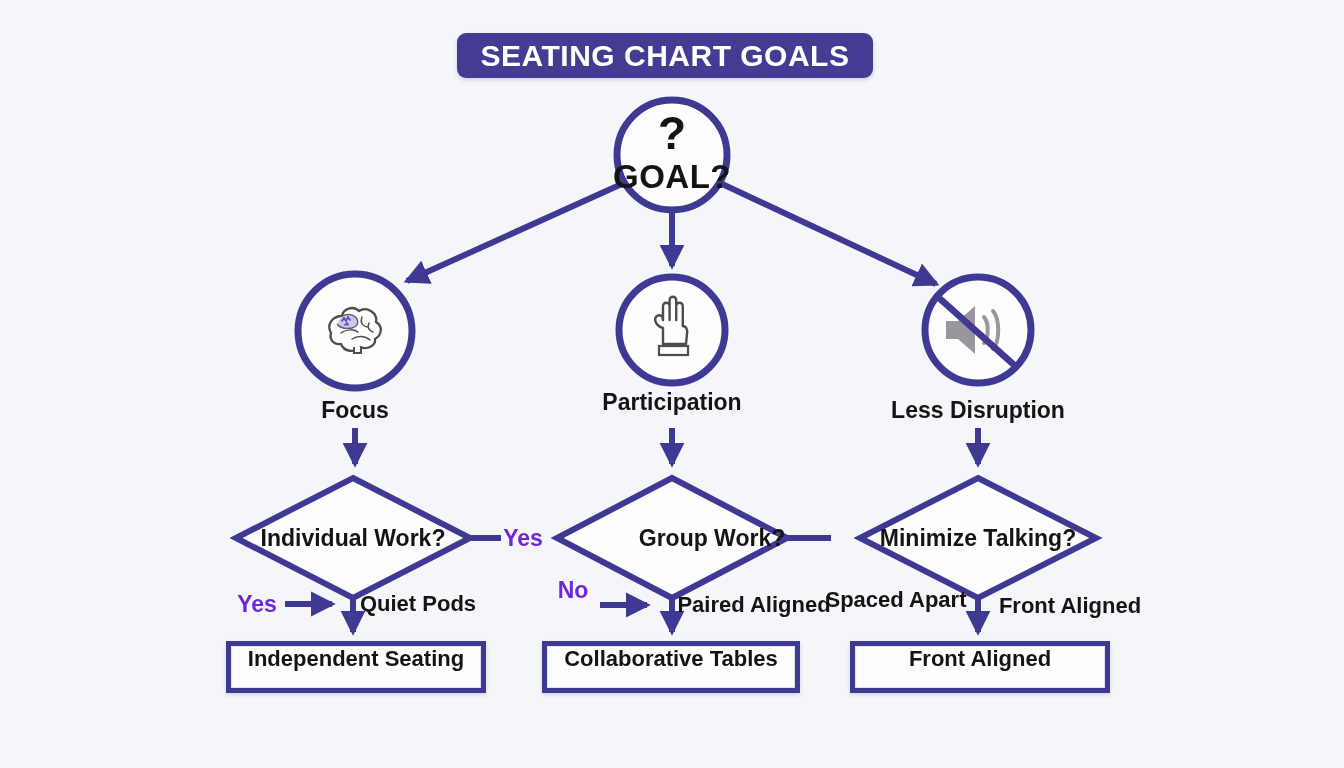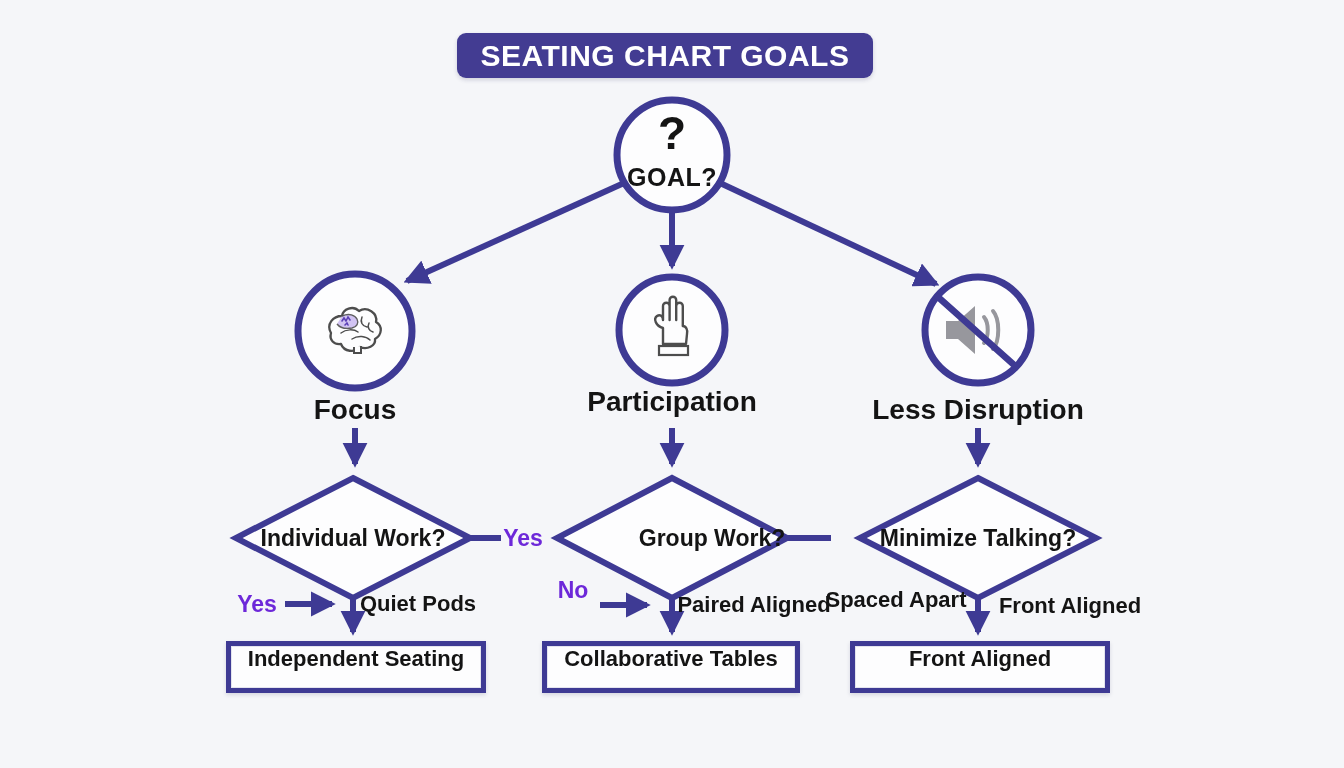--- a/index.html
+++ b/index.html
@@ -21,22 +21,22 @@
   .banner{
     position:absolute;
     left:457px;top:33px;width:416px;height:45px;
     background:#433c92;
     border-radius:9px;
     display:flex;align-items:center;justify-content:center;
     color:#ffffff;font-size:30px;font-weight:bold;letter-spacing:.5px;
     box-shadow:0 2px 4px rgba(40,40,90,.18);
   }
   .qmark{font-size:46px;}
-  .goal-lbl{font-size:25px;letter-spacing:.5px;}
-  .branch-lbl{font-size:28px;}
+  .goal-lbl{font-size:33px;letter-spacing:.5px;}
+  .branch-lbl{font-size:23px;}
   .question{font-size:23px;text-align:center;}
   .edge-lbl{color:#6d28d9;font-size:23px;}
   .small-lbl{font-size:22px;}
   .outcome{
     position:absolute;top:641px;height:52px;
     background:#fdfdfe;
     border:5px solid #3e3a94;
     box-sizing:border-box;
     display:flex;align-items:flex-start;justify-content:center;
     font-size:22px;font-weight:bold;color:#141414;

